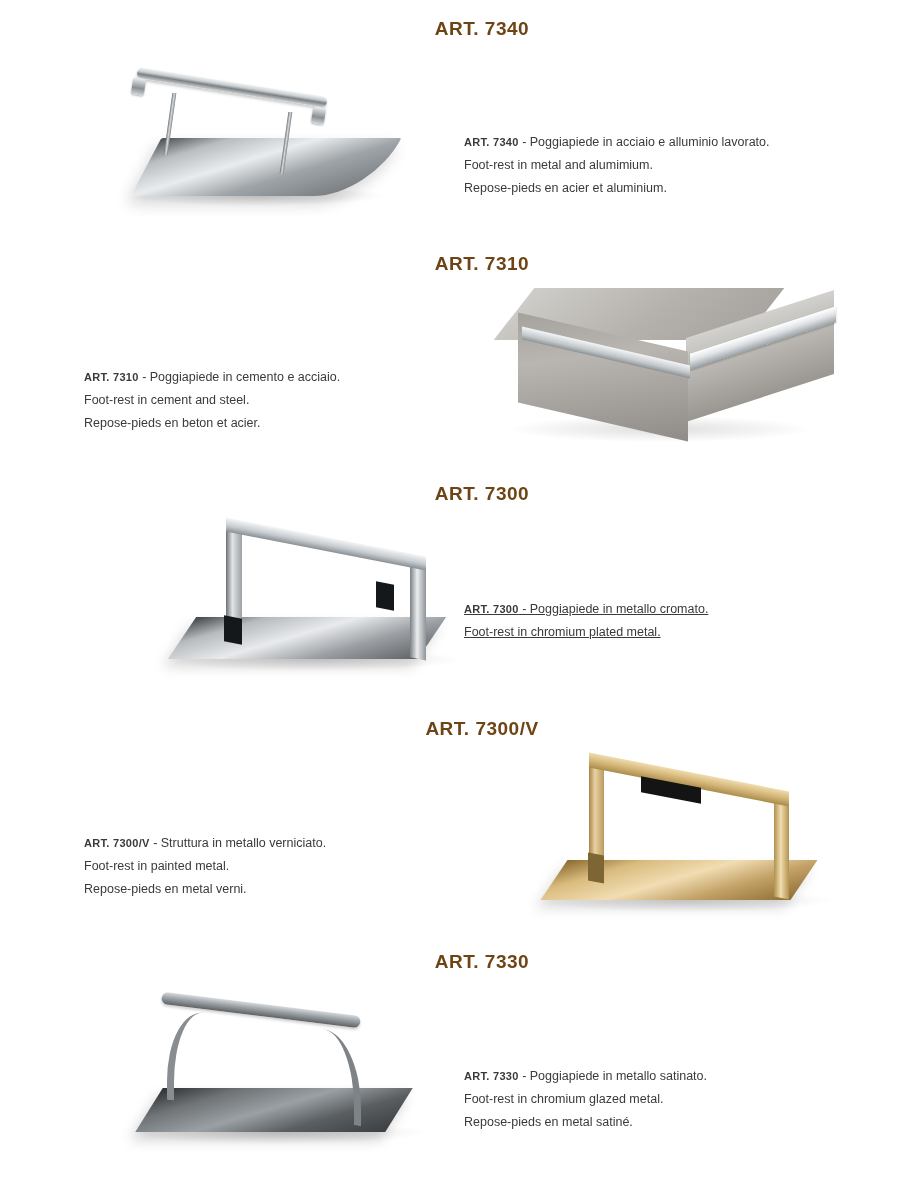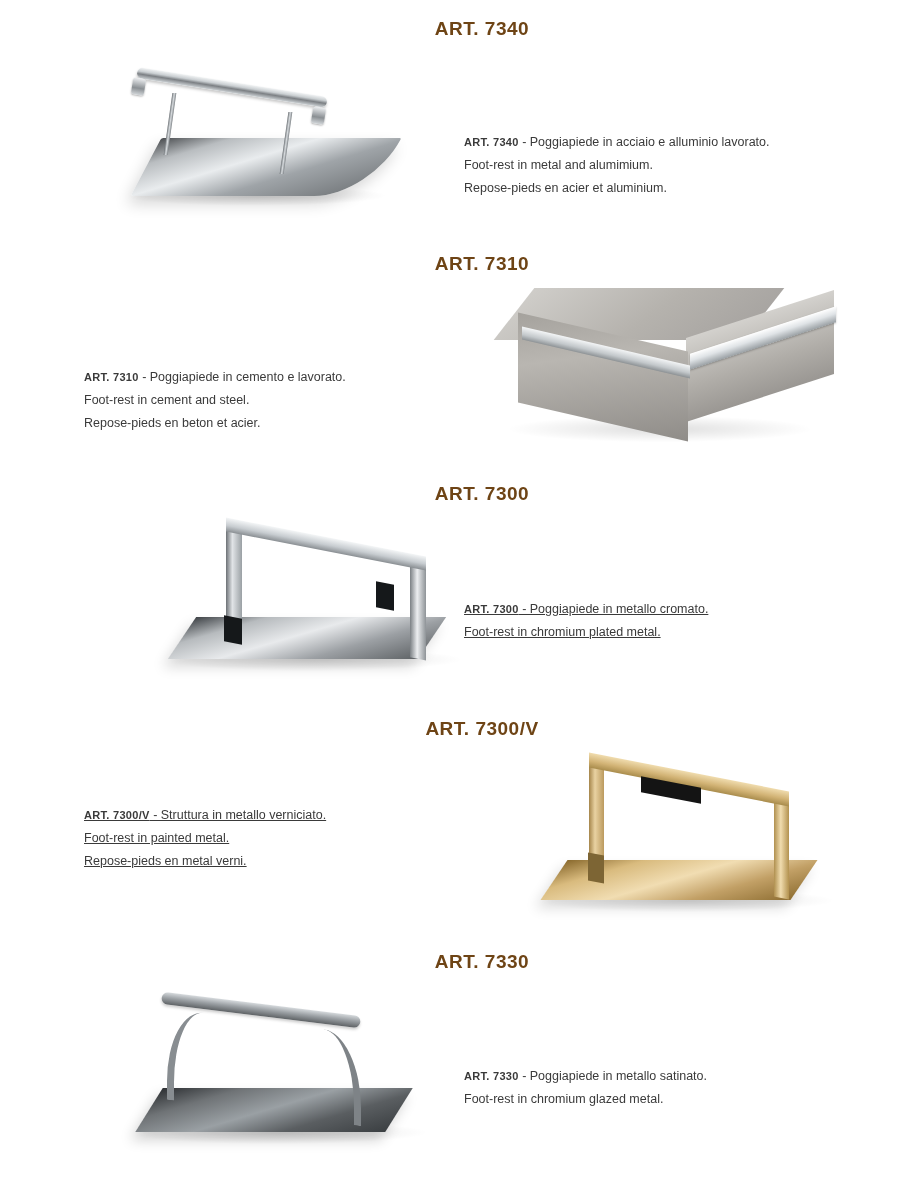--- a/index.html
+++ b/index.html
@@ -287,21 +287,21 @@
   <div class="product p7310">
     <div class="shadow"></div>
     <div class="top"></div>
     <div class="side"></div>
     <div class="chrome"></div>
     <div class="front"></div>
     <div class="chrome2"></div>
   </div>
 
   <div class="abs caption" style="left:60px; top:366px; width:430px;">
-    <span class="art">ART. 7310</span><span> - Poggiapiede in cemento e lavorato.</span>
+    <span class="art">ART. 7310</span><span> - Poggiapiede in cemento e acciaio.</span>
     <span class="line2">Foot-rest in cement and steel.</span>
     <span class="line3">Repose-pieds en beton et acier.</span>
   </div>
 
   <div class="abs section-title" style="left:0; top:483px; width:916px;">ART. 7300</div>
 
   <div class="product p7300">
     <div class="shadow"></div>
     <div class="plate"></div>
     <div class="frame">
@@ -325,34 +325,35 @@
     <div class="plate"></div>
     <div class="frame">
       <div class="leg-l"></div>
       <div class="leg-r"></div>
       <div class="top-bar"></div>
     </div>
     <div class="darkpad"></div>
     <div class="foot-l"></div>
   </div>
 
-  <div class="abs caption" style="left:60px; top:804px; width:430px;text-decoration:underline;">
+  <div class="abs caption" style="left:60px; top:832px; width:430px;">
     <span class="art">ART. 7300/V</span><span> - Struttura in metallo verniciato.</span>
     <span class="line2">Foot-rest in painted metal.</span>
     <span class="line3">Repose-pieds en metal verni.</span>
   </div>
 
   <div class="abs section-title" style="left:0; top:951px; width:916px;">ART. 7330</div>
 
   <div class="product p7330">
     <div class="shadow"></div>
     <div class="plate"></div>
     <div class="arc-l"></div>
     <div class="arc-r"></div>
     <div class="bar"></div>
   </div>
 
   <div class="abs caption" style="left:440px; top:1065px; width:430px;">
     <span class="art">ART. 7330</span><span> - Poggiapiede in metallo satinato.</span>
     <span class="line2">Foot-rest in chromium glazed metal.</span>
+    <span class="line3">Repose-pieds en metal satiné.</span>
   </div>
 
 </div>
 
 </body></html>

